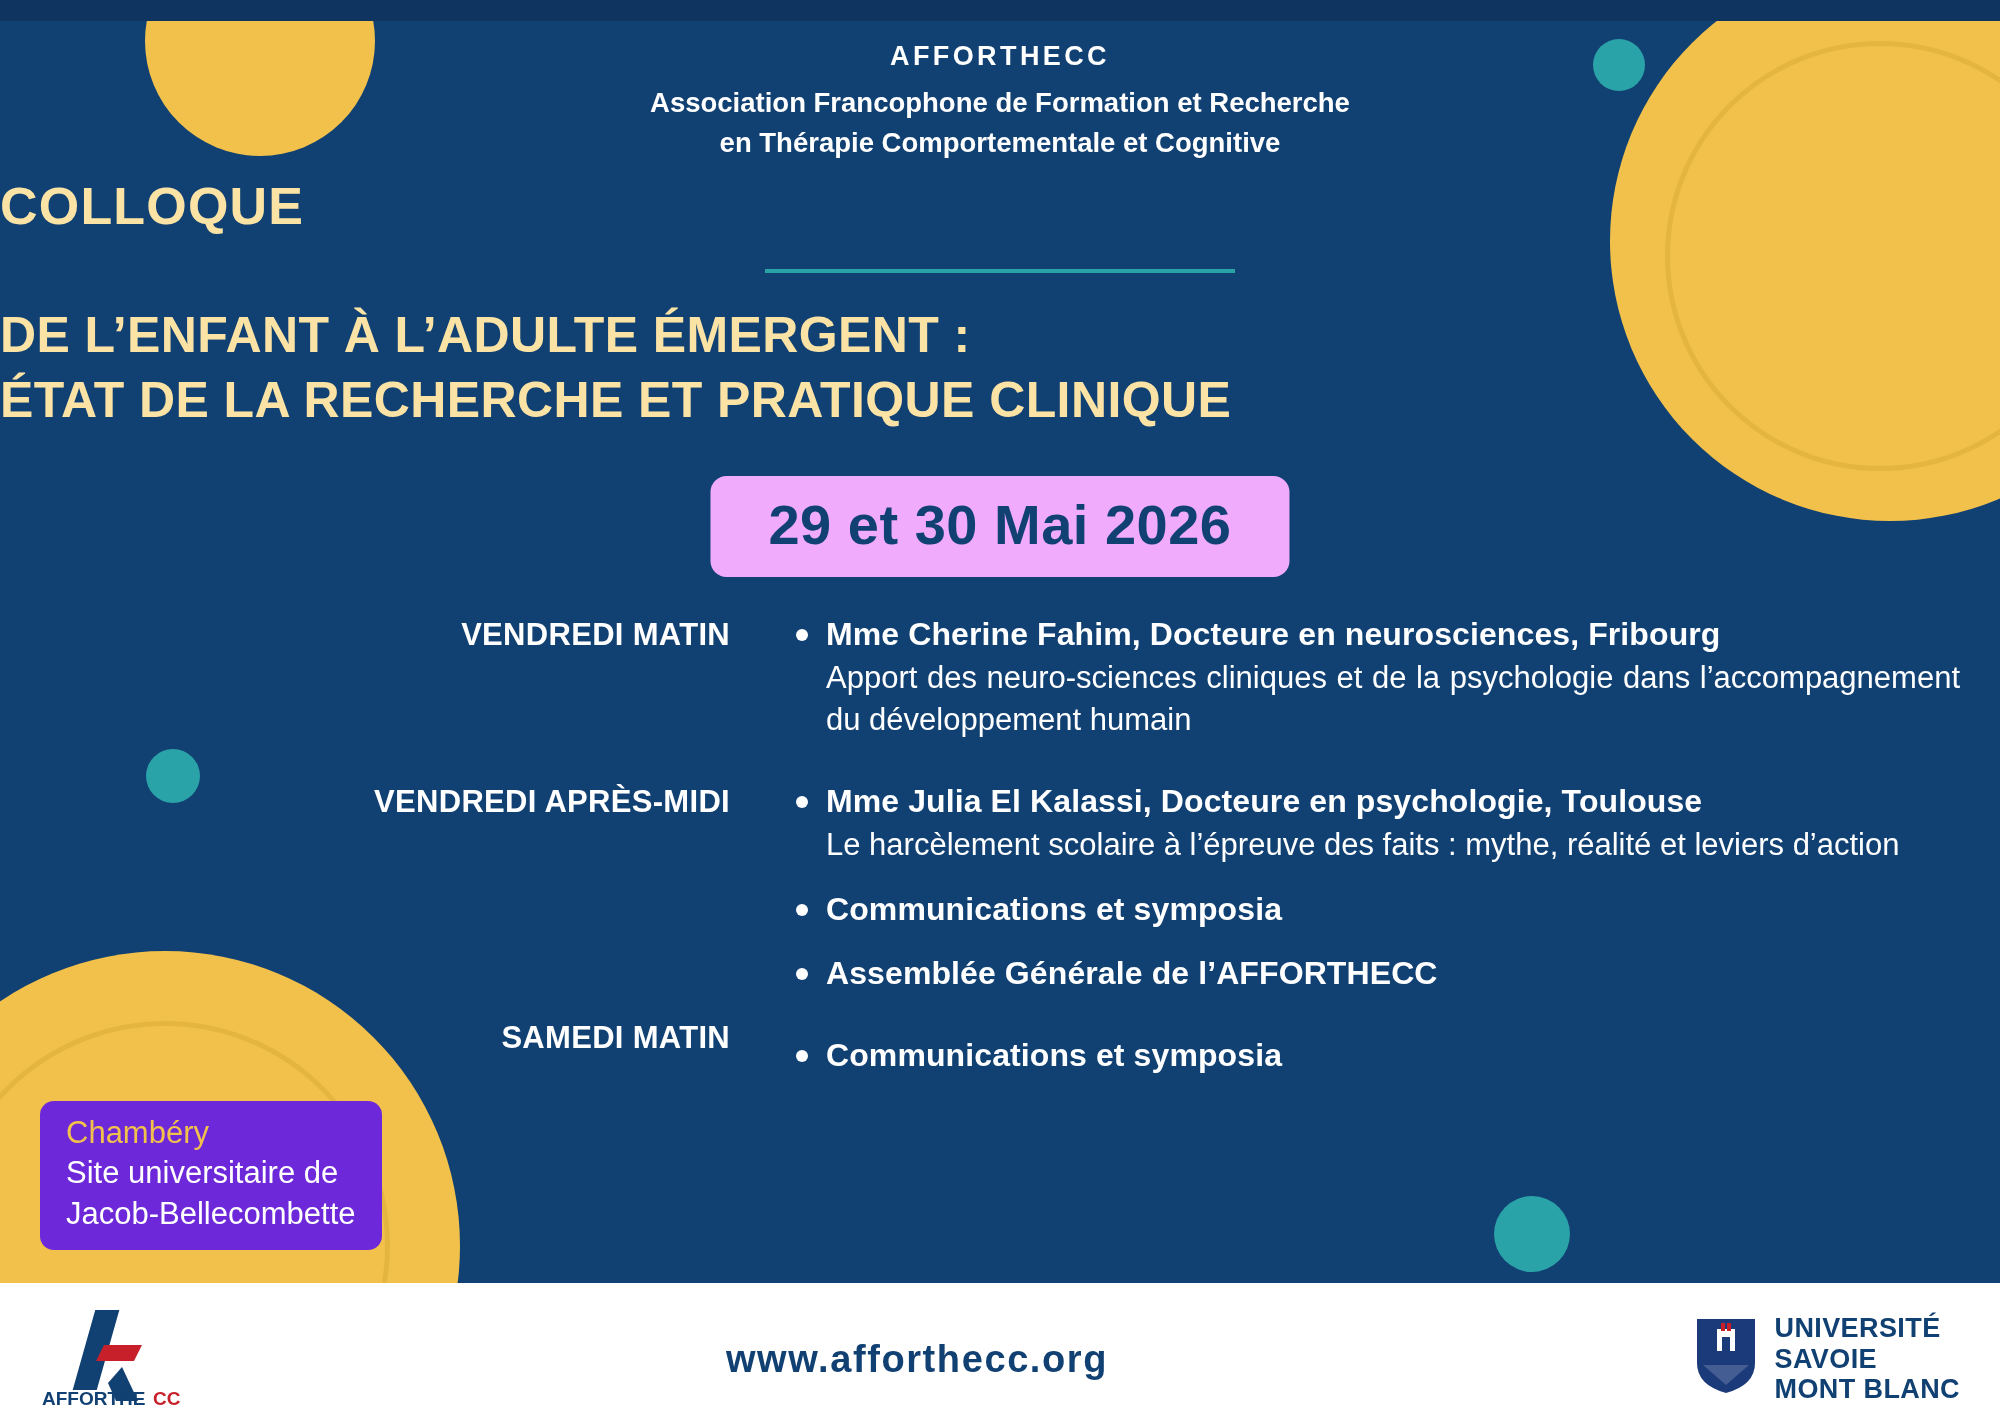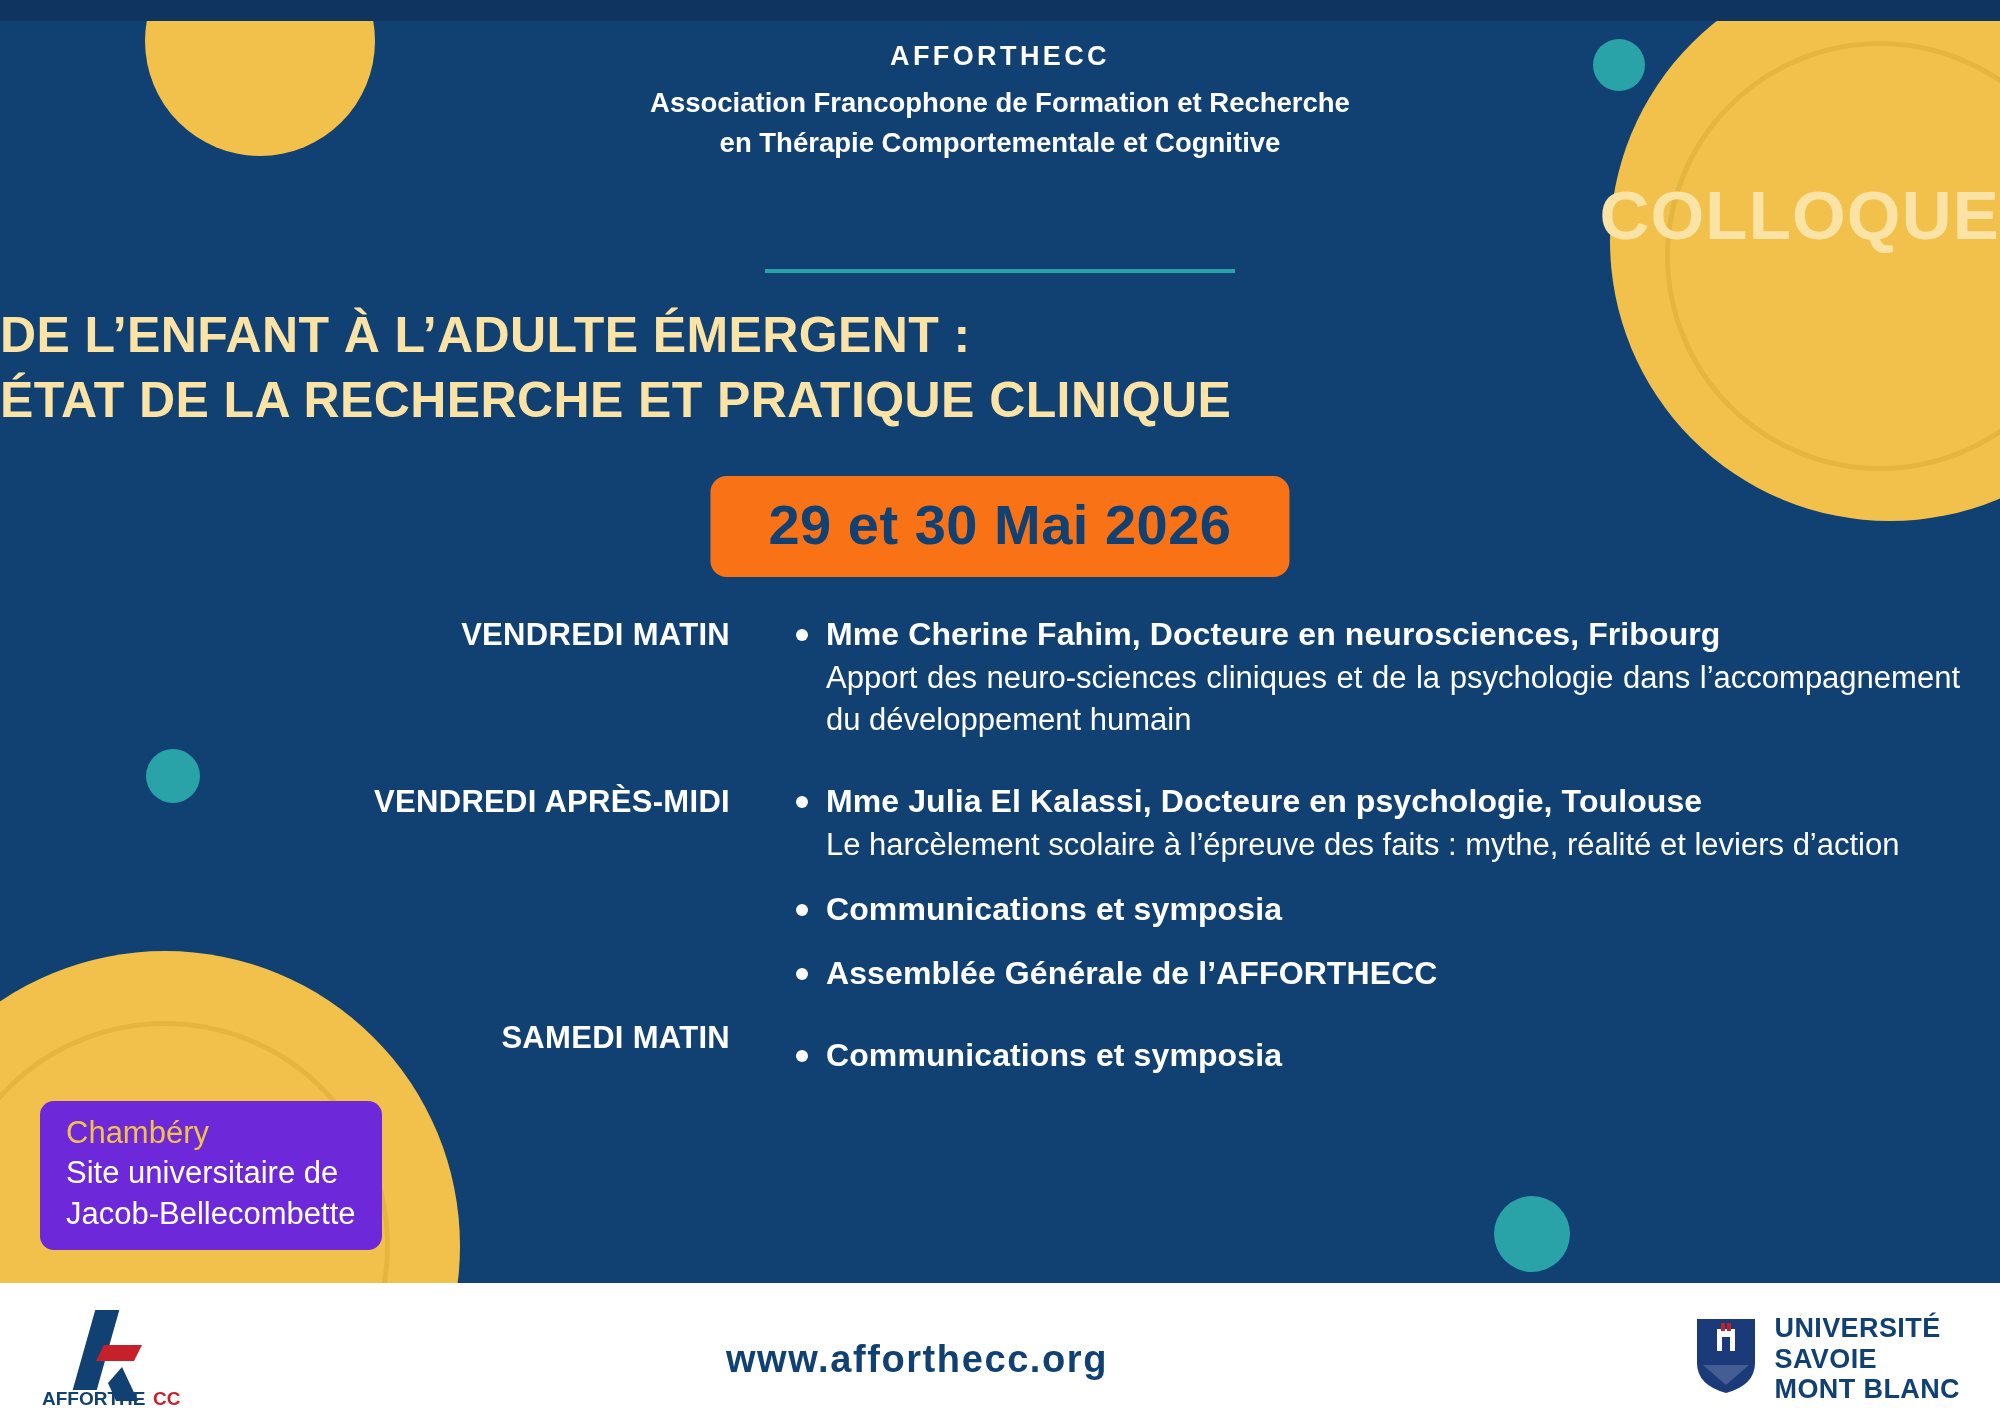--- a/index.html
+++ b/index.html
@@ -85,23 +85,23 @@
   .assoc-line {
     color: #ffffff;
     font-size: 27.5px;
     font-weight: bold;
     line-height: 1.45;
   }
 
   .colloque {
     position: absolute;
     left: 0; right: 0; top: 155px;
-    text-align: right;
+    text-align: left;
     color: #fbe3a6;
-    font-size: 69px;
+    font-size: 52px;
     font-weight: bold;
     letter-spacing: 1.2px;
     z-index: 5;
   }
   .rule {
     position: absolute;
     left: 50%;
     top: 248px;
     transform: translateX(-50%);
     width: 470px;
@@ -119,21 +119,21 @@
     line-height: 1.3;
     letter-spacing: 0.4px;
     z-index: 5;
   }
 
   .date-badge {
     position: absolute;
     left: 50%;
     top: 455px;
     transform: translateX(-50%);
-    background: #f97316;
+    background: #f0abfc;
     color: #114072;
     font-size: 56px;
     font-weight: bold;
     padding: 16px 58px 20px;
     border-radius: 16px;
     z-index: 5;
     letter-spacing: 0.5px;
   }
 
   

